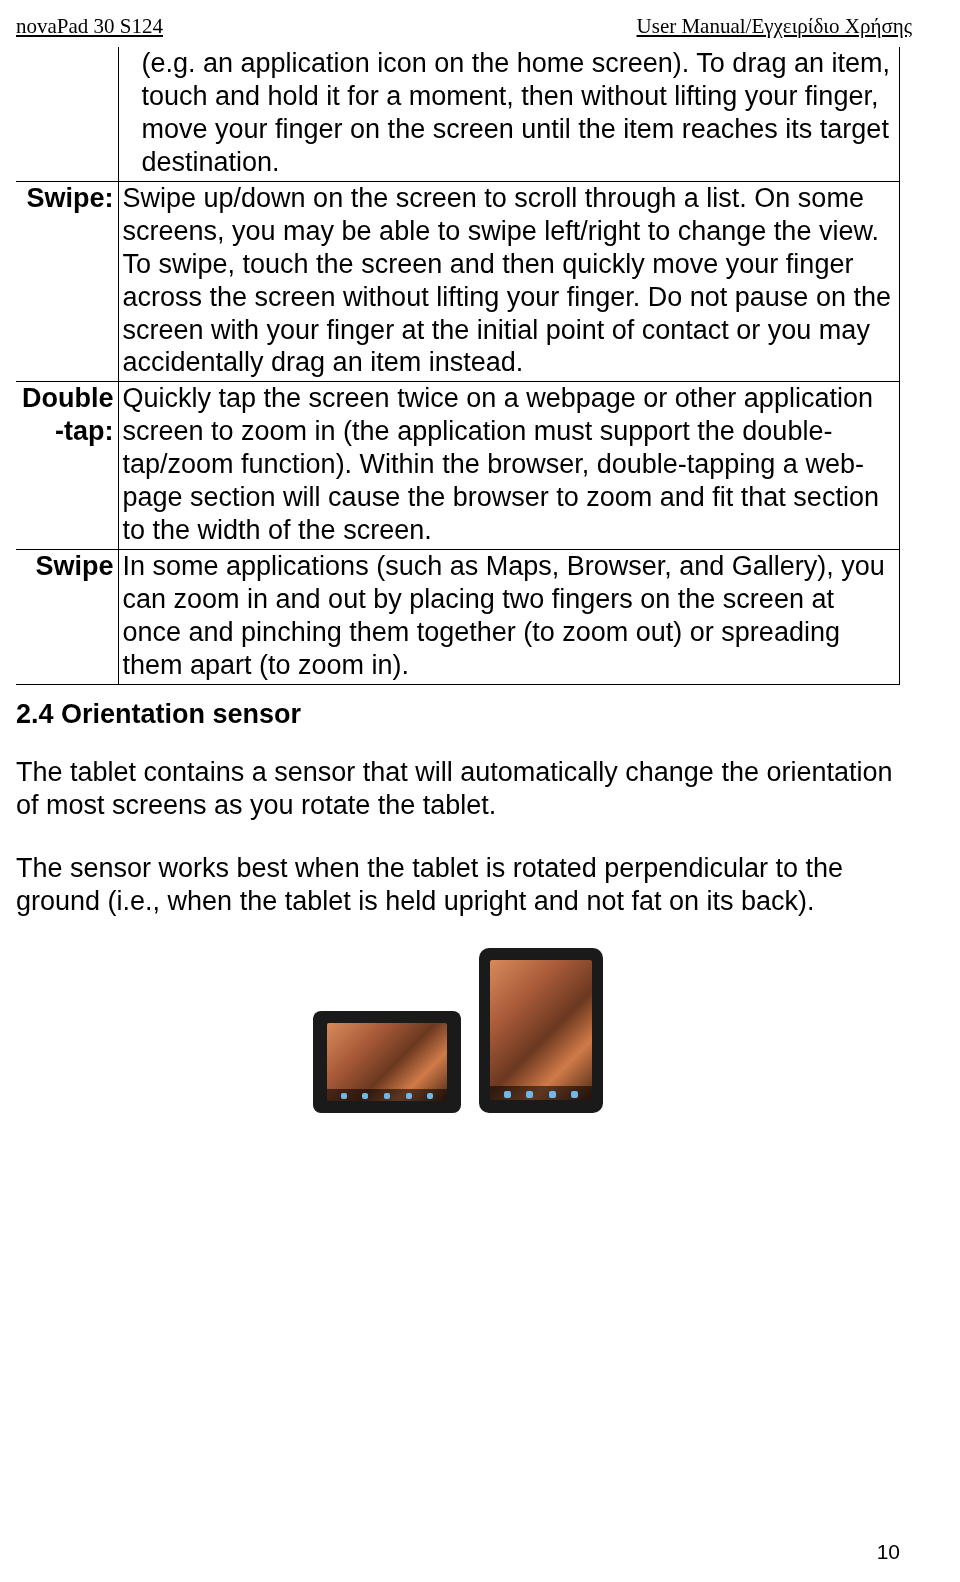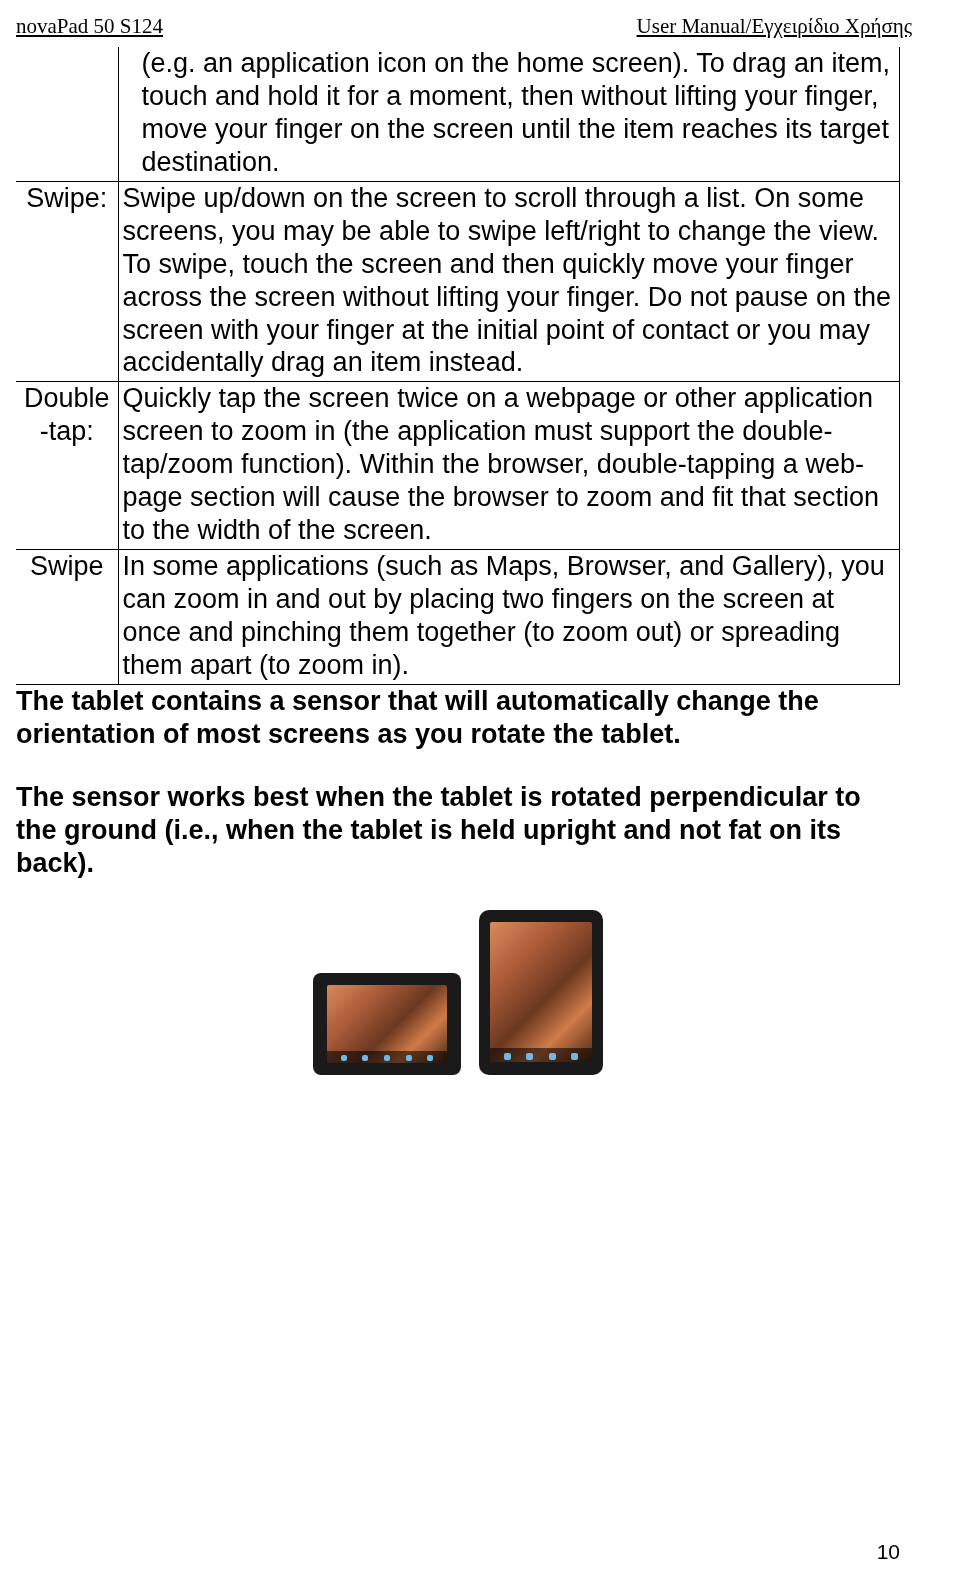--- a/index.html
+++ b/index.html
@@ -32,37 +32,36 @@
     }
     table.gestures td {
       border: 1px solid #000;
       vertical-align: top;
       padding: 0 4px 2px 4px;
       line-height: 1.22;
       font-size: 27px;
     }
     table.gestures td.label {
       width: 102px;
-      font-weight: normal;
-      text-align: center;
+      font-weight: bold;
+      text-align: right;
       border-left: none;
     }
     table.gestures td.desc {
       border-right: 1px solid #000;
     }
     table.gestures tr:first-child td { border-top: none; padding-left: 23px; }
     .label-inner { display: block; }
     .section-head {
       font-weight: bold;
       margin: 14px 0 26px 0;
     }
     .para {
       line-height: 1.22;
       margin-bottom: 30px;
-      font-weight: bold;
     }
     .tablet-figure {
       display: flex;
       justify-content: center;
       align-items: flex-end;
       gap: 18px;
       margin-top: 8px;
     }
     .tablet {
       border-radius: 10px;
@@ -111,21 +110,21 @@
       position: absolute;
       bottom: 18px;
       right: 60px;
       font-size: 21px;
     }
   </style>
 </head>
 <body>
 
 <div class="header">
-  <span class="left">novaPad 50 S124</span>
+  <span class="left">novaPad 30 S124</span>
   <span class="right">User Manual/Εγχειρίδιο Χρήσης</span>
 </div>
 
 <div class="content">
 
   <table class="gestures">
     <colgroup>
         <col style="width:102px">
         <col>
       </colgroup>
@@ -151,20 +150,21 @@
       </tr>
       <tr>
         <td class="label">
             <span class="label-inner">Swipe</span>
           </td>
         <td class="desc">In some applications (such as Maps, Browser, and Gallery), you can zoom in and out by placing two fingers on the screen at once and pinching them together (to zoom out) or spreading them apart (to zoom in).</td>
       </tr>
     </tbody>
   </table>
 
+  <div class="section-head">2.4 Orientation sensor</div>
 
   <div class="para">The tablet contains a sensor that will automatically change the orientation of most screens as you rotate the tablet.</div>
   <div class="para">The sensor works best when the tablet is rotated perpendicular to the ground (i.e., when the tablet is held upright and not fat on its back).</div>
 
   <div class="tablet-figure">
     <div class="tablet small">
       <div class="screen">
         <div class="dots">
             <span class="dot"></span>
             <span class="dot"></span>

